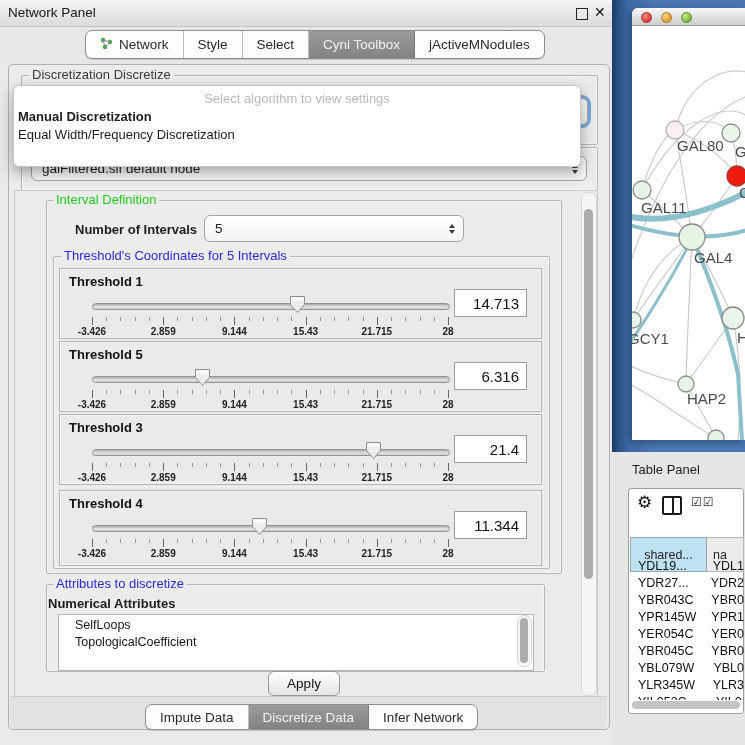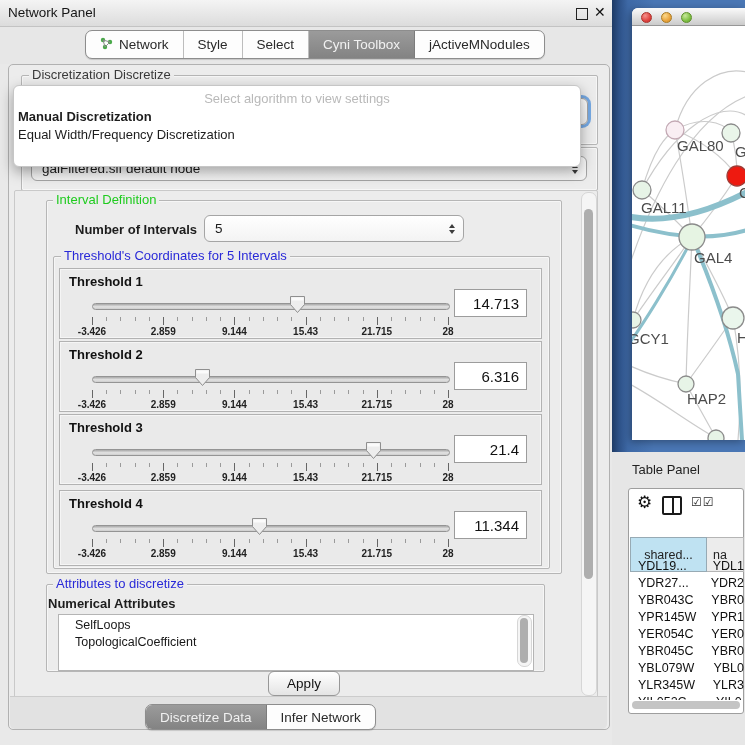--- a/index.html
+++ b/index.html
@@ -222,21 +222,21 @@
             <span style="left: 0%;">-3.426</span>
             <span style="left: 20%;">2.859</span>
             <span style="left: 40%;">9.144</span>
             <span style="left: 60%;">15.43</span>
             <span style="left: 80%;">21.715</span>
             <span style="left: 100%;">28</span>
           </div>
           <div class="thr-value">14.713</div>
         </div>
         <div class="thr-box" style="top: 276px; height: 69px;">
-          <div class="thr-label">Threshold 2</div>
+          <div class="thr-label">Threshold 5</div>
           <div class="slider-zone">
             <div class="slider-track"></div>
             <div class="slider-thumb" style="left: calc(31% - 8.5px);"><svg width="17" height="19">
                 <path d="M1.5,1.5 h14 v8 l-7,8 l-7,-8 z" fill="#ededed" stroke="#8f8f8f"></path>
                 <path d="M2.5,2.5 h12 v3 h-12 z" fill="#fbfbfb" stroke="none"></path>
               </svg></div>
           </div>
           <div class="ticks">
             <div class="tick major" style="left: 0%;"></div>
             <div class="tick" style="left: 4%;"></div>
@@ -384,20 +384,23 @@
 
     <div class="vscroll" style="left:572px;top:127px;width:14px;height:502px;">
       <div class="vthumb" style="left:2px;top:16px;width:9px;height:370px;"></div>
     </div>
 
     <div class="band" style="left:1px;top:631px;width:597px;height:32px;border-radius:0 0 5px 5px;"></div>
     <div class="btn" style="left:259px;top:606px;width:70px;height:23px;">Apply</div>
   </div>
 
   <div class="abs seg bottom-tabs" id="bottom-tabs">
+      <div class="tab">
+        <span>Impute Data</span>
+      </div>
       <div class="tab sel">
         <span>Discretize Data</span>
       </div>
       <div class="tab">
         <span>Infer Network</span>
       </div>
     </div>
 
   <div class="abs blue-bg"></div>
   <div class="abs net-window">

